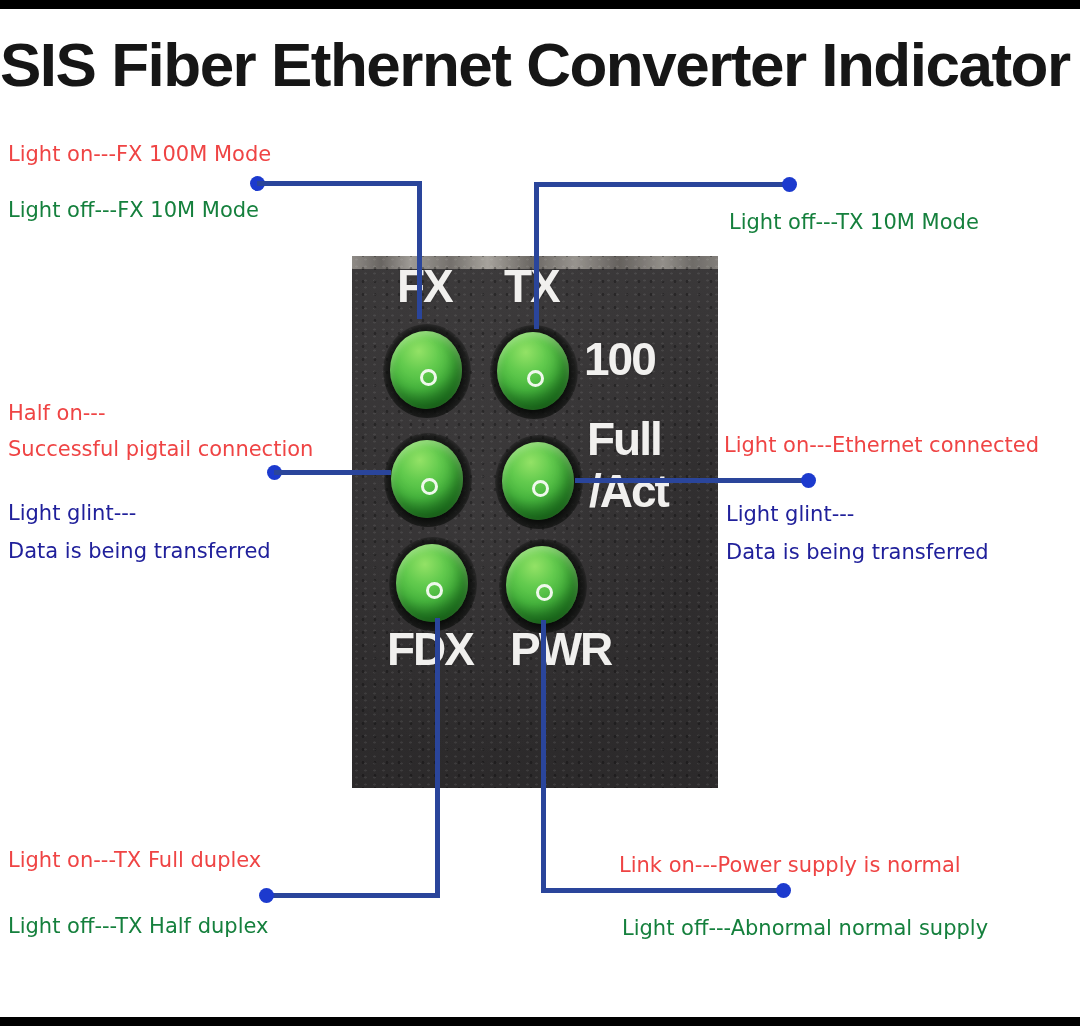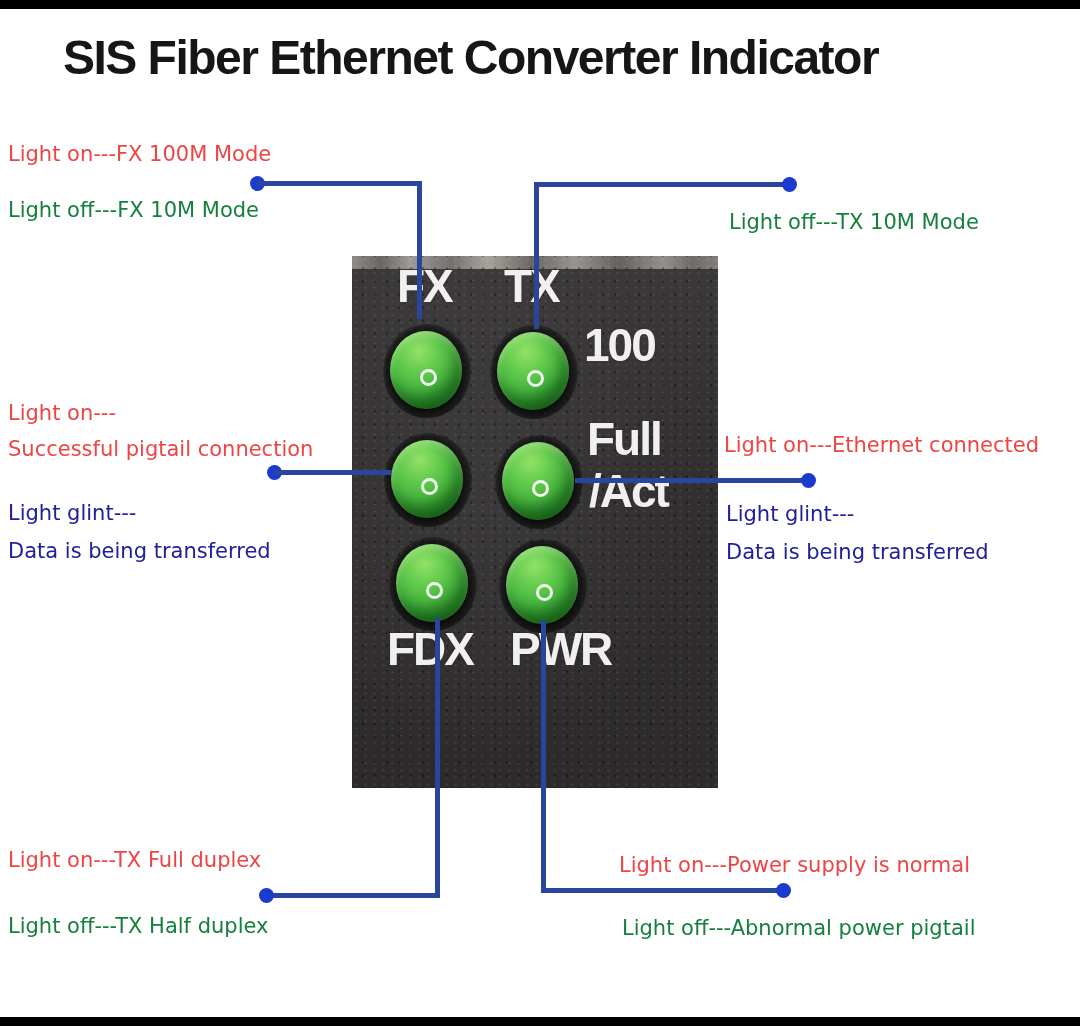--- a/index.html
+++ b/index.html
@@ -5,21 +5,21 @@
   html,body{margin:0;padding:0;background:#ffffff;}
   #canvas{
     position:relative;width:1080px;height:1026px;background:#ffffff;
     overflow:hidden;font-family:"DejaVu Sans",sans-serif;
   }
   .bar{position:absolute;left:0;width:1080px;height:9px;background:#000;}
   .bar.top{top:0;} .bar.bottom{bottom:0;}
 
   .title{
     position:absolute;left:0;top:34px;width:941px;text-align:center;
-    font-family:"Liberation Sans",sans-serif;font-weight:700;font-size:48px;
+    font-family:"Liberation Sans",sans-serif;font-weight:700;font-size:62px;
     letter-spacing:-1.5px;color:#161616;white-space:nowrap;line-height:1;
   }
 
   .ann{position:absolute;font-size:21px;line-height:1.15;white-space:nowrap;font-weight:500;}
   .t-green{color:#ef4444;}
   .t-red{color:#15803d;}
   .t-navy{color:#20209b;}
 
   
   .panel{
@@ -74,44 +74,44 @@
 <div id="canvas">
 
   <div class="bar top"></div>
   <div class="bar bottom"></div>
 
   <div class="title">SIS Fiber Ethernet Converter Indicator</div>
 
   <div class="ann t-green" style="left:8px;top:142px">Light on---FX 100M Mode</div>
   <div class="ann t-red" style="left:8px;top:198px">Light off---FX 10M Mode</div>
 
-  <div class="ann t-green" style="left:8px;top:401px">Light on---</div>
+  <div class="ann t-green" style="left:8px;top:401px">Half on---</div>
   <div class="ann t-green" style="left:8px;top:437px">Successful pigtail connection</div>
   <div class="ann t-navy" style="left:8px;top:501px">Light glint---</div>
   <div class="ann t-navy" style="left:8px;top:539px">Data is being transferred</div>
 
   <div class="ann t-green" style="left:8px;top:848px">Light on---TX Full duplex</div>
   <div class="ann t-red" style="left:8px;top:914px">Light off---TX Half duplex</div>
 
   <div class="ann t-red" style="left:729px;top:210px">Light off---TX 10M Mode</div>
 
   <div class="ann t-green" style="left:724px;top:433px">Light on---Ethernet connected</div>
   <div class="ann t-navy" style="left:726px;top:502px">Light glint---</div>
   <div class="ann t-navy" style="left:726px;top:540px">Data is being transferred</div>
 
-  <div class="ann t-green" style="left:619px;top:853px">Light on---Power supply is normal</div>
-  <div class="ann t-red" style="left:622px;top:916px">Light off---Abnormal power pigtail</div>
+  <div class="ann t-green" style="left:619px;top:853px">Link on---Power supply is normal</div>
+  <div class="ann t-red" style="left:622px;top:916px">Light off---Abnormal normal supply</div>
 
   <div class="panel">
     <div class="panel-edge"></div>
   </div>
 
   <div class="dev-label" style="left:397px;top:263px">FX</div>
   <div class="dev-label" style="left:504px;top:263px">TX</div>
-  <div class="dev-label" style="left:584px;top:322px">100</div>
+  <div class="dev-label" style="left:584px;top:336px">100</div>
   <div class="dev-label" style="left:587px;top:416px">Full</div>
   <div class="dev-label" style="left:589px;top:468px">/Act</div>
   <div class="dev-label" style="left:387px;top:626px">FDX</div>
   <div class="dev-label" style="left:510px;top:626px">PWR</div>
 
   <div class="led" style="left:383px;top:324px">
     <div class="led-recess"></div>
     <div class="led-dome"></div>
     <div class="led-ring"></div>
   </div>

